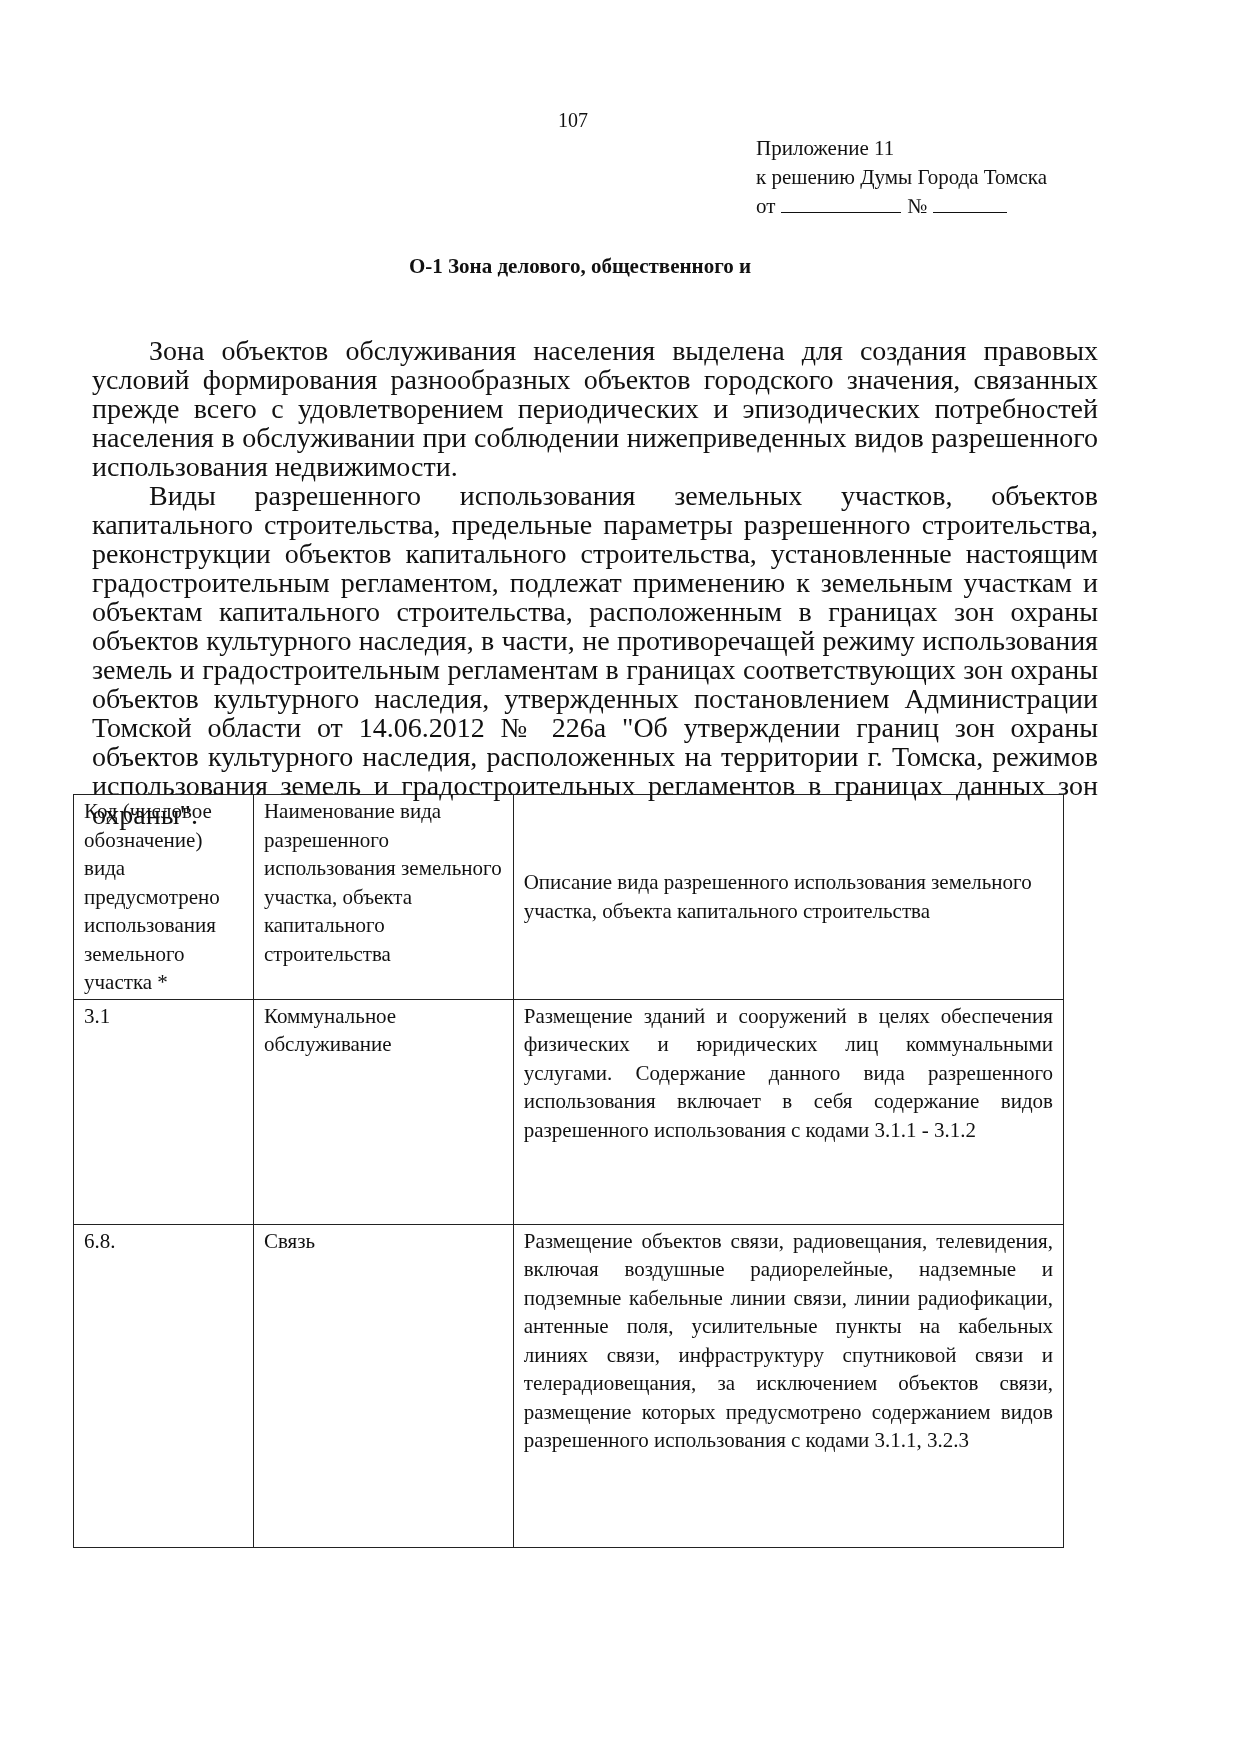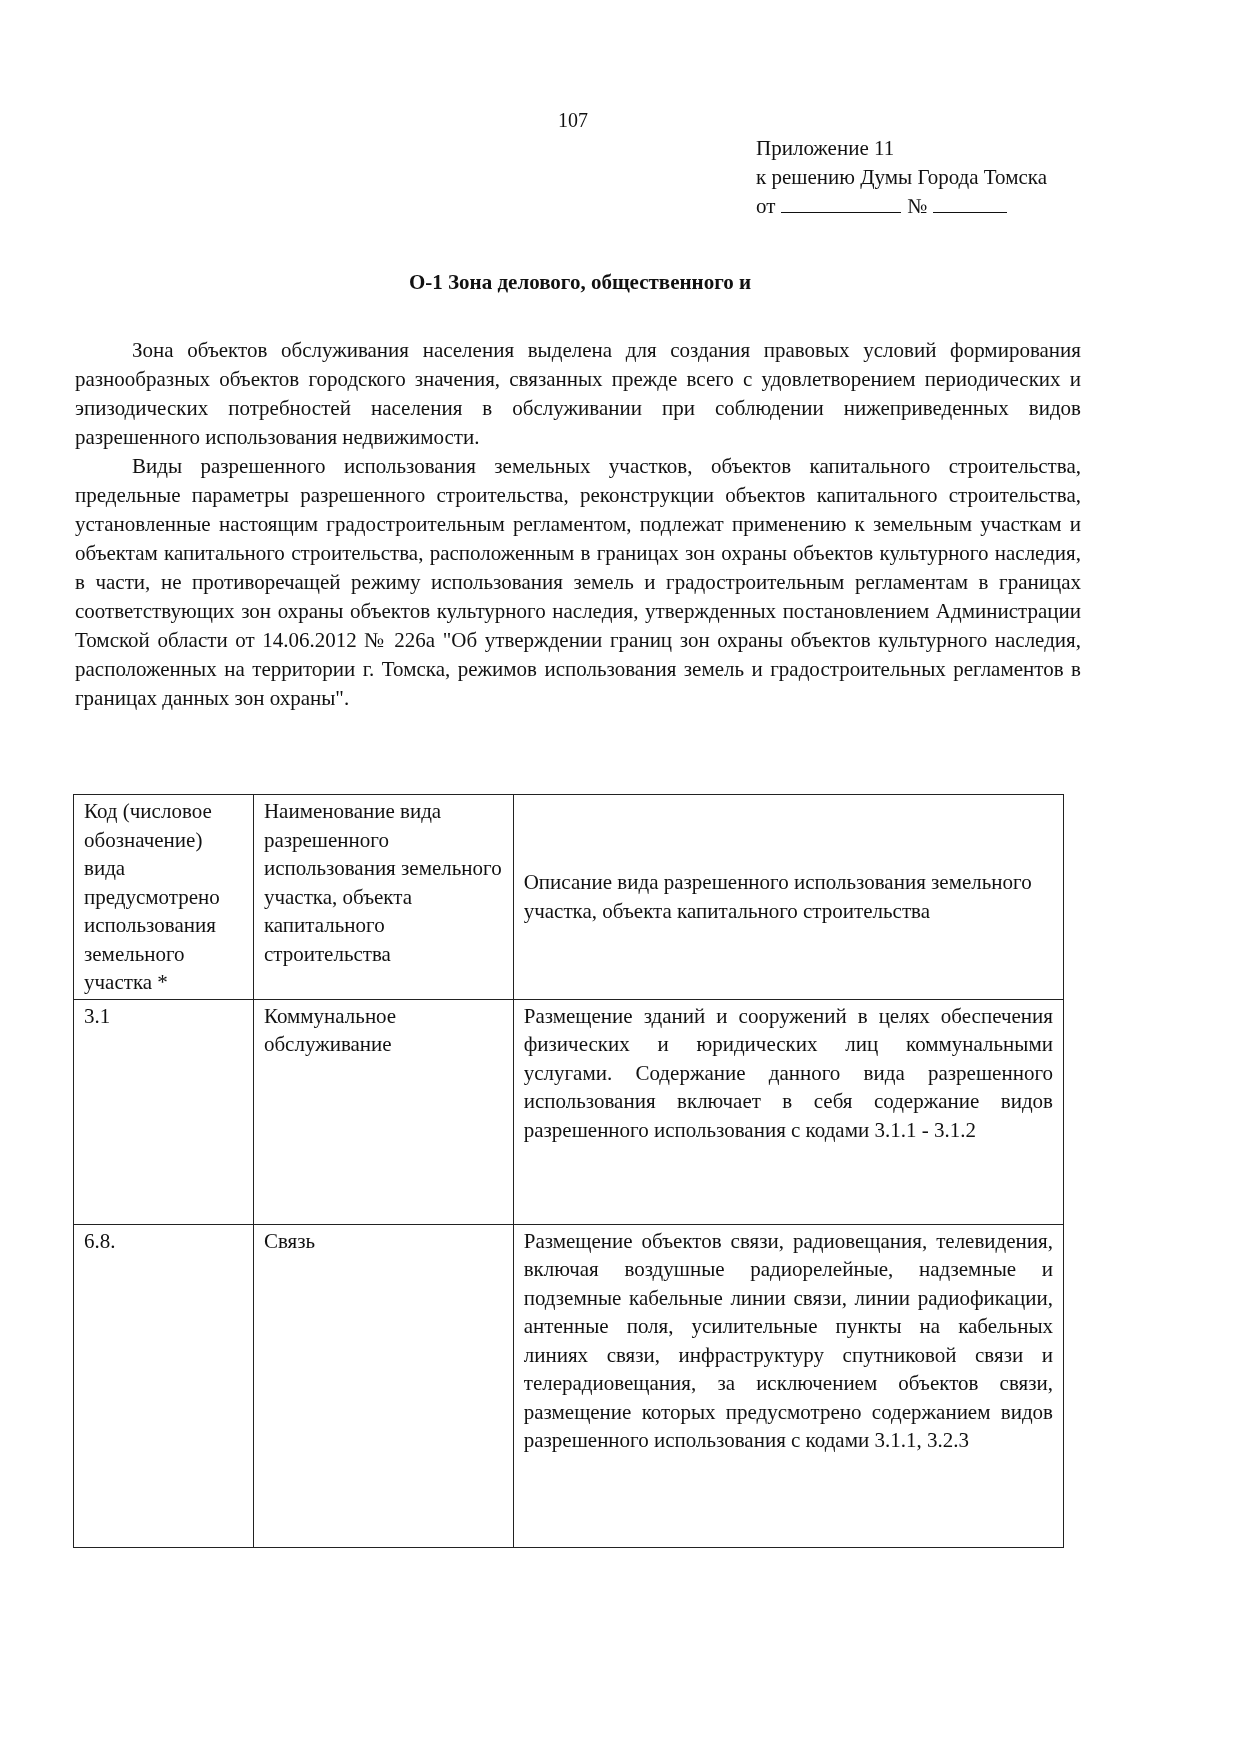--- a/index.html
+++ b/index.html
@@ -43,27 +43,27 @@
     .title {
       position: absolute;
       top: 252px;
       left: 0;
       width: 1160px;
       text-align: center;
       font-weight: bold;
       font-size: 21px;
       line-height: 28px;
     }
-    .title .line { display: block; margin-top: 16px; }
+    .title .line { display: block; }
     .body-text {
       position: absolute;
       top: 336px;
-      left: 75px;
+      left: 92px;
       width: 1006px;
-      font-size: 21px;
+      font-size: 28px;
       line-height: 29px;
       text-align: justify;
     }
     .body-text p {
       margin: 0;
       text-indent: 57px;
     }
     table.uses {
       position: absolute;
       top: 794px;

